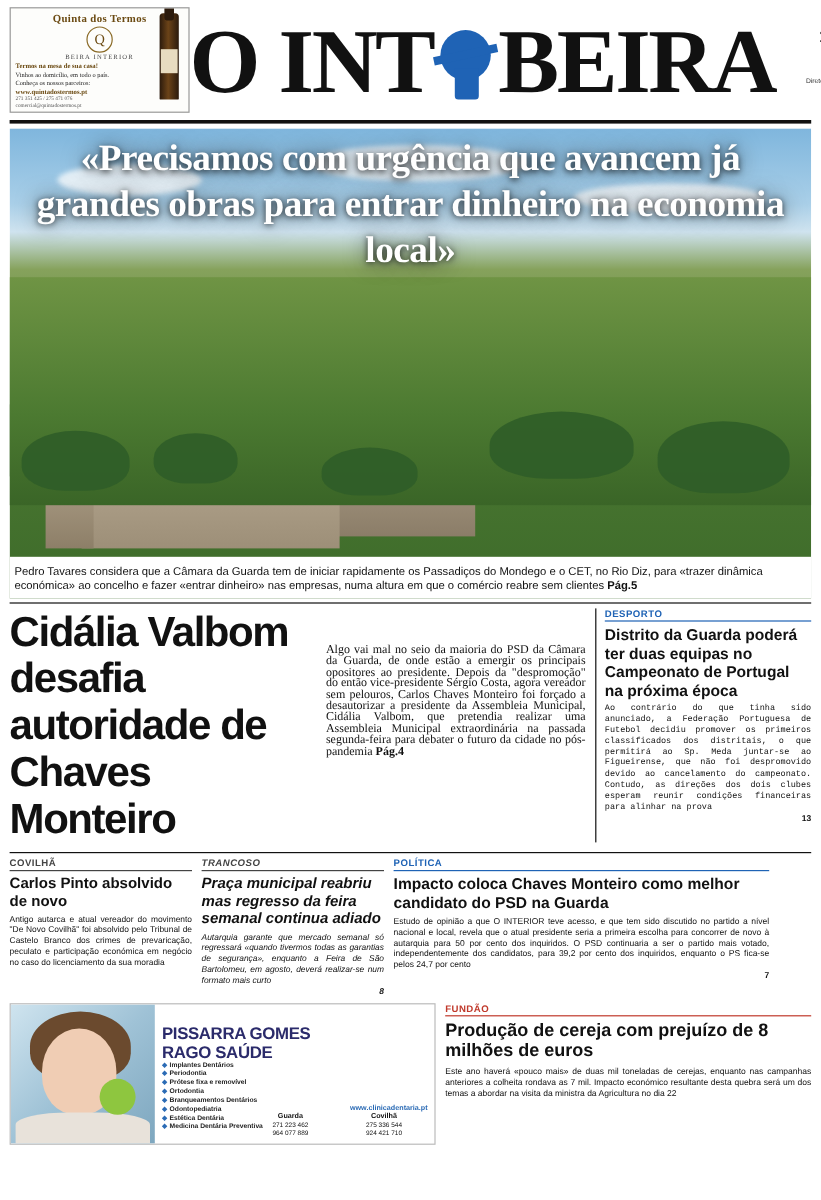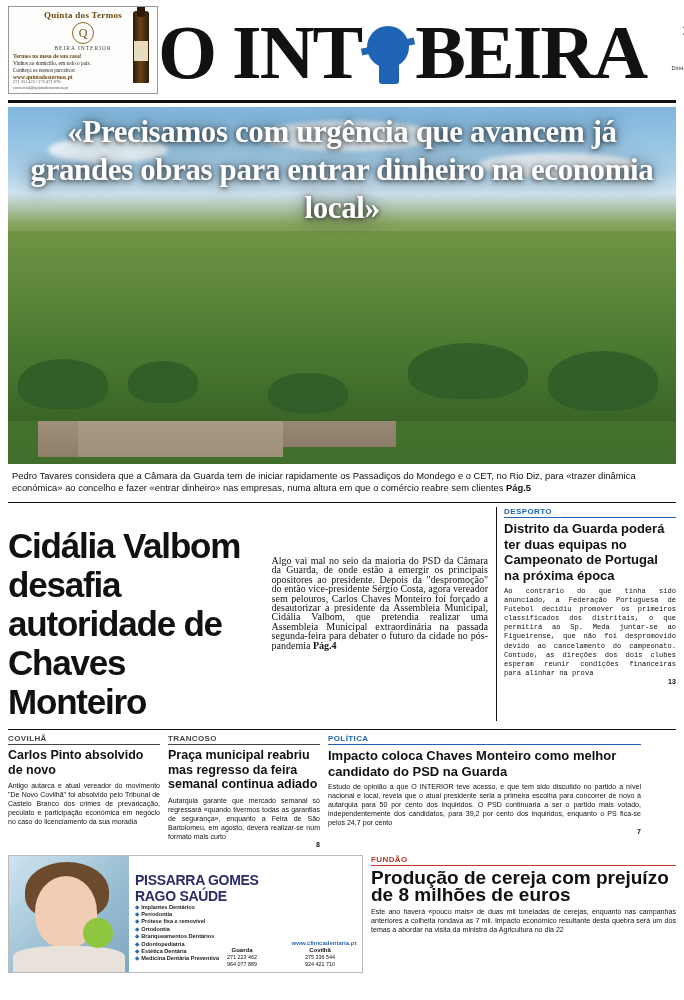--- a/index.html
+++ b/index.html
@@ -135,21 +135,21 @@
 
   
   .body-grid { display: flex; gap: 8px; }
   .col-left { width: 480px; }
   .col-right { width: 180px; border-left: 1px solid #111; padding-left: 7px; }
 
   .lead-head {
     font-family: "Liberation Sans", sans-serif; font-weight: bold;
     font-size: 35px; line-height: 39px; letter-spacing: -1.2px; color:#111;
   }
-  .lead-row { display:flex; gap: 24px; margin-top: 19px;}
+  .lead-row { display:flex; gap: 24px; margin-top: 0;}
   .lead-head-col { width: 248px; }
   .lead-text {
     width: 224px; font-family: Liberation Serif, serif;
     font-size: 10px; line-height: 9.4px; text-align: justify; color:#111;
     padding-top: 30px;
   }
   .lead-text b { font-weight: bold; }
 
   .sec-label {
     font-family: "Liberation Sans", sans-serif; font-weight: bold;
@@ -165,21 +165,21 @@
   }
   .r-text {
     font-family: Liberation Mono, monospace; font-size: 7.1px; line-height: 9.1px;
     text-align: justify; color:#111;
   }
   .pg { text-align: right; font-weight: bold; font-size: 7.1px; font-family: "Liberation Sans", sans-serif; }
 
   
   .three-col { display: flex; gap: 8px; margin-top: 8px; border-top: 1px solid #111; padding-top: 4px;}
   .tc { width: 152px; }
-  .tc.mid { width: 152px; }
+  .tc.mid { width: 152px; font-style: italic; }
   .tc-head {
     font-family: "Liberation Sans", sans-serif; font-weight: bold;
     font-size: 12.5px; line-height: 14.5px; margin-bottom: 4px; color:#111;
   }
   .tc-text { font-family: "Liberation Sans", sans-serif; font-size: 7px; line-height: 9px; text-align: justify; }
 
   
   .pol { width: 313px; }
   .pol-head { font-family:"Liberation Sans", sans-serif; font-weight:bold; font-size:13px; line-height:15.5px; margin-bottom:4px;}
   .pol-text { font-family:"Liberation Sans", sans-serif; font-size:7.1px; line-height:9.1px; text-align:justify; column-count:1;}
@@ -230,21 +230,21 @@
     font-family:"Liberation Sans", sans-serif; font-size:6px; color:#2b6bb5; font-weight:bold;
   }
   .ad-phones {
     position:absolute; right: 6px; bottom: 4px; width: 150px;
     display:flex; gap:6px; font-family:"Liberation Sans", sans-serif; font-size:5.4px; line-height:7px; text-align:center;
   }
   .ad-phones div { flex:1; }
   .ad-phones b { font-size:6px; }
 
   .bottom-story { flex: 1; }
-  .bs-head { font-family:"Liberation Sans", sans-serif; font-weight:bold; font-size:19px; line-height:17.5px; margin-bottom:4px;}
+  .bs-head { font-family:"Liberation Sans", sans-serif; font-weight:bold; font-size:15px; line-height:17.5px; margin-bottom:4px;}
   .bs-text { font-family:"Liberation Sans", sans-serif; font-size:7.1px; line-height:9.1px; text-align:justify;}
 </style>
 </head>
 <body>
 
 <div class="page">
 
   <div class="masthead">
 
     <div class="ad-box">

